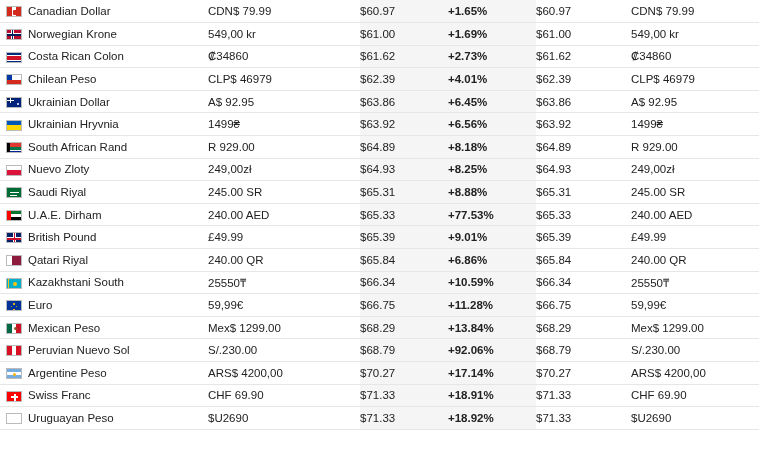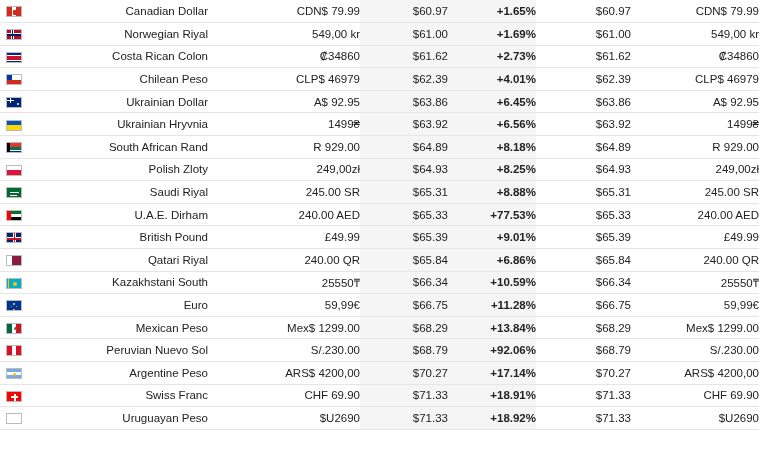--- a/index.html
+++ b/index.html
@@ -13,21 +13,20 @@
     overflow: hidden;
     font-family: "Liberation Sans", sans-serif;
   }
   .currency-table {
     width: 759px;
     border-collapse: collapse;
     table-layout: fixed;
   }
   .currency-table tr {
     height: 22.6px;
-    text-align: right;
   }
   .currency-table td {
     font-size: 11.5px;
     color: #222222;
     padding: 0;
     border-bottom: 1px solid #e6e6e6;
     white-space: nowrap;
     overflow: hidden;
   }
   
@@ -98,21 +97,21 @@
         <td class="col-flag"><span class="flag v3"><i style="background:#d52b1e"></i><i style="background:#ffffff"></i><i style="background:#d52b1e"></i><span class="dot" style="left:6px;top:2.5px;width:4px;height:5px;background:#d52b1e;border-radius:1px"></span></span></td>
         <td class="col-name name-cell">Canadian Dollar</td>
         <td class="col-local">CDN$ 79.99</td>
         <td class="col-price cell-pad shade">$60.97</td>
         <td class="col-pct cell-pad shade">+1.65%</td>
         <td class="col-price2 cell-pad">$60.97</td>
         <td class="col-local2 cell-pad">CDN$ 79.99</td>
       </tr>
       <tr>
         <td class="col-flag"><span class="flag" style="background:#ba0c2f"><i style="left:4px;top:0;width:3px;height:100%;background:#ffffff"></i><i style="left:0;top:3px;width:100%;height:3px;background:#ffffff"></i><i style="left:5px;top:0;width:1.4px;height:100%;background:#00205b"></i><i style="left:0;top:4px;width:100%;height:1.4px;background:#00205b"></i></span></td>
-        <td class="col-name name-cell">Norwegian Riyal</td>
+        <td class="col-name name-cell">Norwegian Krone</td>
         <td class="col-local">549,00 kr</td>
         <td class="col-price cell-pad shade">$61.00</td>
         <td class="col-pct cell-pad shade">+1.69%</td>
         <td class="col-price2 cell-pad">$61.00</td>
         <td class="col-local2 cell-pad">549,00 kr</td>
       </tr>
       <tr>
         <td class="col-flag"><span class="flag" style="background:#002b7f"><i style="left:0;top:2px;width:100%;height:1.6px;background:#ffffff"></i><i style="left:0;top:3.6px;width:100%;height:3.4px;background:#ce1126"></i><i style="left:0;top:7px;width:100%;height:1.6px;background:#ffffff"></i></span></td>
         <td class="col-name name-cell">Costa Rican Colon</td>
         <td class="col-local">₡34860</td>
@@ -152,21 +151,21 @@
         <td class="col-flag"><span class="flag" style="background:#007749"><i style="left:0;top:0;width:100%;height:3.5px;background:#de3831"></i><i style="left:0;top:7.5px;width:100%;height:3.5px;background:#002395"></i><i style="left:0;top:3.5px;width:100%;height:4px;background:#ffffff"></i><i style="left:0;top:4.3px;width:100%;height:2.4px;background:#007749"></i><i style="left:0;top:0;width:3px;height:100%;background:#000000"></i></span></td>
         <td class="col-name name-cell">South African Rand</td>
         <td class="col-local">R 929.00</td>
         <td class="col-price cell-pad shade">$64.89</td>
         <td class="col-pct cell-pad shade">+8.18%</td>
         <td class="col-price2 cell-pad">$64.89</td>
         <td class="col-local2 cell-pad">R 929.00</td>
       </tr>
       <tr>
         <td class="col-flag"><span class="flag h2"><i style="background:#ffffff"></i><i style="background:#dc143c"></i></span></td>
-        <td class="col-name name-cell">Polish Zloty</td>
+        <td class="col-name name-cell">Nuevo Zloty</td>
         <td class="col-local">249,00zł</td>
         <td class="col-price cell-pad shade">$64.93</td>
         <td class="col-pct cell-pad shade">+8.25%</td>
         <td class="col-price2 cell-pad">$64.93</td>
         <td class="col-local2 cell-pad">249,00zł</td>
       </tr>
       <tr>
         <td class="col-flag"><span class="flag" style="background:#006c35"><i style="left:3px;top:4px;width:9px;height:1px;background:#ffffff"></i><i style="left:3px;top:6.5px;width:7px;height:1px;background:#ffffff"></i></span></td>
         <td class="col-name name-cell">Saudi Riyal</td>
         <td class="col-local">245.00 SR</td>

